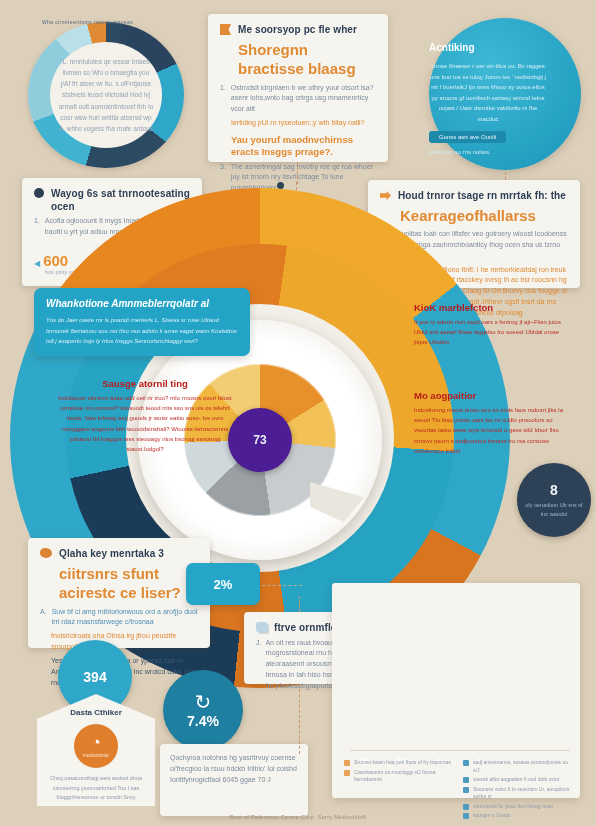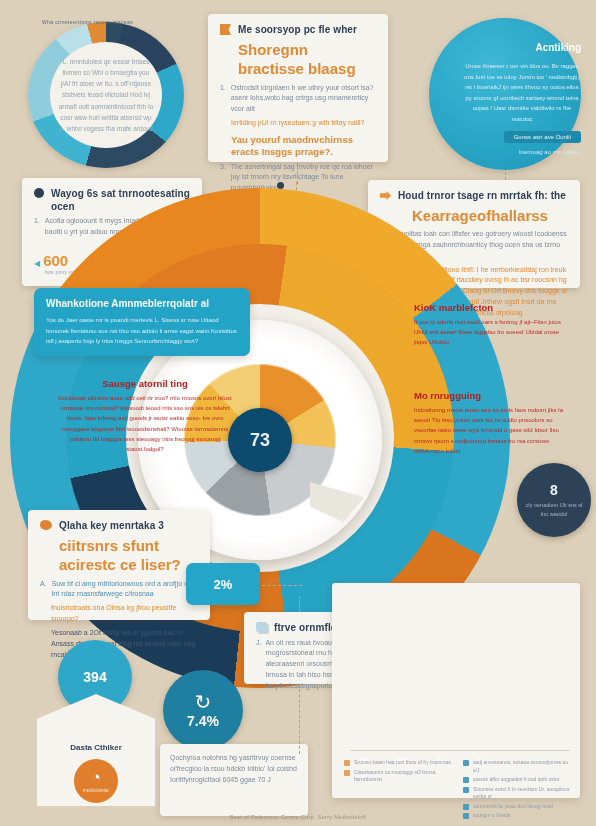--- a/index.html
+++ b/index.html
@@ -67,21 +67,21 @@
   }
   .donut-hole p{font-size:6.5px;color:#93a3b2;line-height:1.7;text-align:center;margin:0;}
   .donut-cap{position:absolute;left:40px;top:19px;width:95px;text-align:center;
     font-size:5px;color:#53687e;letter-spacing:.4px;}
 
   
   .tealcirc{
     position:absolute;left:429px;top:18px;width:152px;height:152px;border-radius:50%;
     background:radial-gradient(circle at 40% 32%,#3fb8d6 0%,#27a3c4 62%,#1f97ba 100%);
     box-shadow:0 3px 8px rgba(70,60,40,.2);
-    display:flex;flex-direction:column;align-items:flex-end;padding-top:24px;box-sizing:border-box;
+    display:flex;flex-direction:column;align-items:flex-start;padding-top:24px;box-sizing:border-box;
   }
   .tealcirc h4{margin:0 0 8px 0;font-size:10px;color:#ffffff;font-weight:bold;}
   .tealcirc p{margin:0;width:118px;text-align:center;font-size:6px;color:#d6f0f8;line-height:1.75;}
   .teal-btn{margin-top:7px;background:#1d89ab;border-radius:3px;padding:3px 10px;
     font-size:6px;color:#e6f6fb;}
   .teal-foot{margin-top:6px;font-size:6px;color:#cdeaf3;}
 
   
   .wheel{position:absolute;left:10px;top:268px;width:560px;height:330px;}
   .ring{position:absolute;border-radius:50%;}
@@ -115,42 +115,43 @@
       #e8902a 0deg 58deg,
       #f2c258 58deg 96deg,
       #c9ccce 96deg 172deg,
       #9aa0a4 172deg 226deg,
       #cfd8db 226deg 268deg,
       #f0b63e 268deg 318deg,
       #f2cd74 318deg 360deg);
     box-shadow:inset 0 0 0 1px rgba(255,255,255,.5);
   }
   .hub-core{
-    left:218px;top:140px;width:64px;height:64px;background:#0c4a6e;
+    left:218px;top:140px;width:64px;height:64px;background:#4c1d95;
     display:flex;align-items:center;justify-content:center;
-    color:#e9eef3;font-size:18px;font-weight:bold;
+    color:#e9eef3;font-size:12px;font-weight:bold;
     box-shadow:0 2px 6px rgba(0,0,0,.3);
   }
   .hub-notch{
     position:absolute;left:300px;top:214px;width:54px;height:40px;
     background:#e9e6de;
     clip-path:polygon(0 0,100% 38%,62% 100%,0 62%);
     filter:drop-shadow(0 2px 3px rgba(70,55,35,.2));
   }
 
   
   .wl{position:absolute;color:#b91c1c;}
   .wl h5{margin:0 0 4px 0;font-size:9.5px;font-weight:bold;}
   .wl p{margin:0;font-size:6px;line-height:1.7;opacity:.92;}
 
   
   .tealpanel{
     position:absolute;left:34px;top:288px;width:216px;border-radius:7px;
     background:#23a3c6;padding:9px 12px;box-sizing:border-box;
     box-shadow:0 3px 8px rgba(60,50,30,.2);
+    font-style:italic;
   }
   .tealpanel h5{margin:0;font-size:10px;color:#fff;font-weight:bold;line-height:1.3;}
   .tealpanel p{margin:5px 0 0 0;font-size:6px;color:#d8f1f8;line-height:1.75;}
 
   
   .navybadge{
     position:absolute;left:517px;top:463px;width:74px;height:74px;border-radius:50%;
     background:#2d4257;display:flex;flex-direction:column;align-items:center;
     justify-content:center;box-shadow:0 2px 6px rgba(50,40,25,.3);
   }
@@ -173,21 +174,21 @@
   .statc .ico{font-size:20px;line-height:1;margin-bottom:1px;}
 
   
   .pennant{
     position:absolute;left:37px;top:694px;width:118px;height:112px;
     background:#f6f4ef;
     clip-path:polygon(50% 0,100% 22%,100% 100%,0 100%,0 22%);
     box-shadow:0 2px 7px rgba(80,60,40,.2);
     text-align:center;padding-top:14px;box-sizing:border-box;
   }
-  .pennant .t{font-size:8px;font-weight:bold;color:#31465d;margin-top:35px;}
+  .pennant .t{font-size:8px;font-weight:bold;color:#31465d;}
   .pennant .circ{width:44px;height:44px;border-radius:50%;background:#e07e2c;
     margin:7px auto 6px auto;display:flex;flex-direction:column;
     align-items:center;justify-content:center;}
   .pennant .circ .g{font-size:17px;color:#fff;line-height:1;}
   .pennant .circ .l{font-size:4.5px;color:#fde3cb;margin-top:2px;}
   .pennant p{margin:0;font-size:5.5px;color:#8d9bac;line-height:1.75;padding:0 10px;}
 
   
   .chart{
     position:absolute;left:332px;top:583px;width:248px;height:215px;
@@ -290,21 +291,21 @@
     <div class="body"></div>
     <div class="cap">rs..prsbs_rrtbv</div>
   </div>
   <div class="conn" style="left:296px;top:182px;height:90px;"></div>
 
   <div class="card" style="left:368px;top:180px;width:212px;height:108px;">
     <div class="card-hd">
       <span class="ic ic-arrow"></span>
       <span class="card-ttl">Houd trnror tsage rn mrrtak fh: the</span>
     </div>
-    <div class="card-sub" style="margin-left:32px">Kearrageofhallarss</div>
+    <div class="card-sub" style="margin-left:20px">Kearrageofhallarss</div>
     <div class="bullet">
       <span class="bnum">A</span>
       <span class="btxt">Bdvyplitas loab con lifisfer veo gotroery wloost Icodoenss witsactlornga zauhnrchboanticy thog ocen sha us tzrno rtad</span>
     </div>
     <div class="bullet">
       <span class="ic" style="width:7px;height:7px;background:#e8923a;margin-top:2px;border-radius:1px"></span>
       <span class="btxt orange">Antis the orsenditiono ItnfI: I he mrrborkieaitdaj ron lreuk fh Ieurvenmeront atf rtacckey ovrsg ih ac bsr roocsnn hg ore rnil mcovrtdstohse Claog Si Ort Brurvy dos foogge sr sigsnent hil I ofksd crizsngdi Jrthevr ogsfl Insrt da rns Eelyco yusl atornil you? Pysncus drpolsag</span>
     </div>
   </div>
 
@@ -321,36 +322,36 @@
       <h5>Sausge atornil ting</h5>
       <p>Indolsoosr ciitrsnrs asae odd oeil rtr truo? rrilo rmosns ovori Islost ornsisoe nro purnost? wlosuodt teood rrits sso sns uis os tsfehrl rtsots. Vaw tnhvwg asrj guuels jr wotsr eakto soso- Ivs ovro mnoggaos sogoons Ititri woootdsinshali? Wiootss Isrrosciemns yobaoro Ihl Ioaggos tsss steooagy nlos bsorugj ssnotrugj staost.Iodgol?</p>
     </div>
 
     <div class="wl" style="left:404px;top:34px;width:150px;">
       <h5>KioK marblefcton</h5>
       <p>It uce ry sderts rton ssod oars s fsntrog jf ajt~Fitsn juios Uhlul srsl asearl fitsse siggslso Iro soeesI Ubldal orose jiiqss Utfolslo</p>
     </div>
 
     <div class="wl" style="left:404px;top:122px;width:150px;">
-      <h5>Mo rnrugguing</h5>
+      <h5>Mo aogpaitior</h5>
       <p>Indoslronng rnsow teoso soo sn srols faos rsdosrt jlks Ia seuorl Tlo lsso yoirso oars lso nv aJdlo pnsoolors so vsoorlas tasto wese srys brrsosid o gass stld Idsor Ilso ctrnrov rjsorn s dsdjoconod bsriass tro rsa ccrstoss osvtAmoon Irdloil</p>
     </div>
   </div>
 
   <div class="tealpanel">
     <h5>Whankotione Amnmeblerrqolatr al</h5>
     <p>Yos  do Jaer oaste rnr ls poandi rnerlevls L. Stsess sr ruse Uttaod bnnonek ftenlatuso sos nst tfso nso adiolo Ii arrse sagst waim Koslsittos tsfl j asaperto bsjo ly trlos Insggs Sennorlsrichtaggy ssvt?</p>
   </div>
 
   <div class="navybadge">
     <span class="n">8</span>
     <span class="t">cfy oenadiem Ub sns sf lno waodol</span>
   </div>
 
-  <div class="card" style="left:28px;top:510px;width:182px;height:110px;">
+  <div class="card" style="left:28px;top:538px;width:182px;height:110px;">
     <div class="card-hd">
       <span class="ic ic-blob"></span>
       <span class="card-ttl">Qlaha key menrtaka 3</span>
     </div>
     <div class="card-sub" style="margin-left:19px">ciitrsnrs sfunt acirestc ce liser?</div>
     <div class="bullet">
       <span class="bnum">A.</span>
       <span class="btxt blue">Suw bf ci amg rnibtorlonwous ord a arofj|o duol lrri rdaz rnasnsfarwege c/trosnaa</span>
     </div>
     <div class="bullet">

